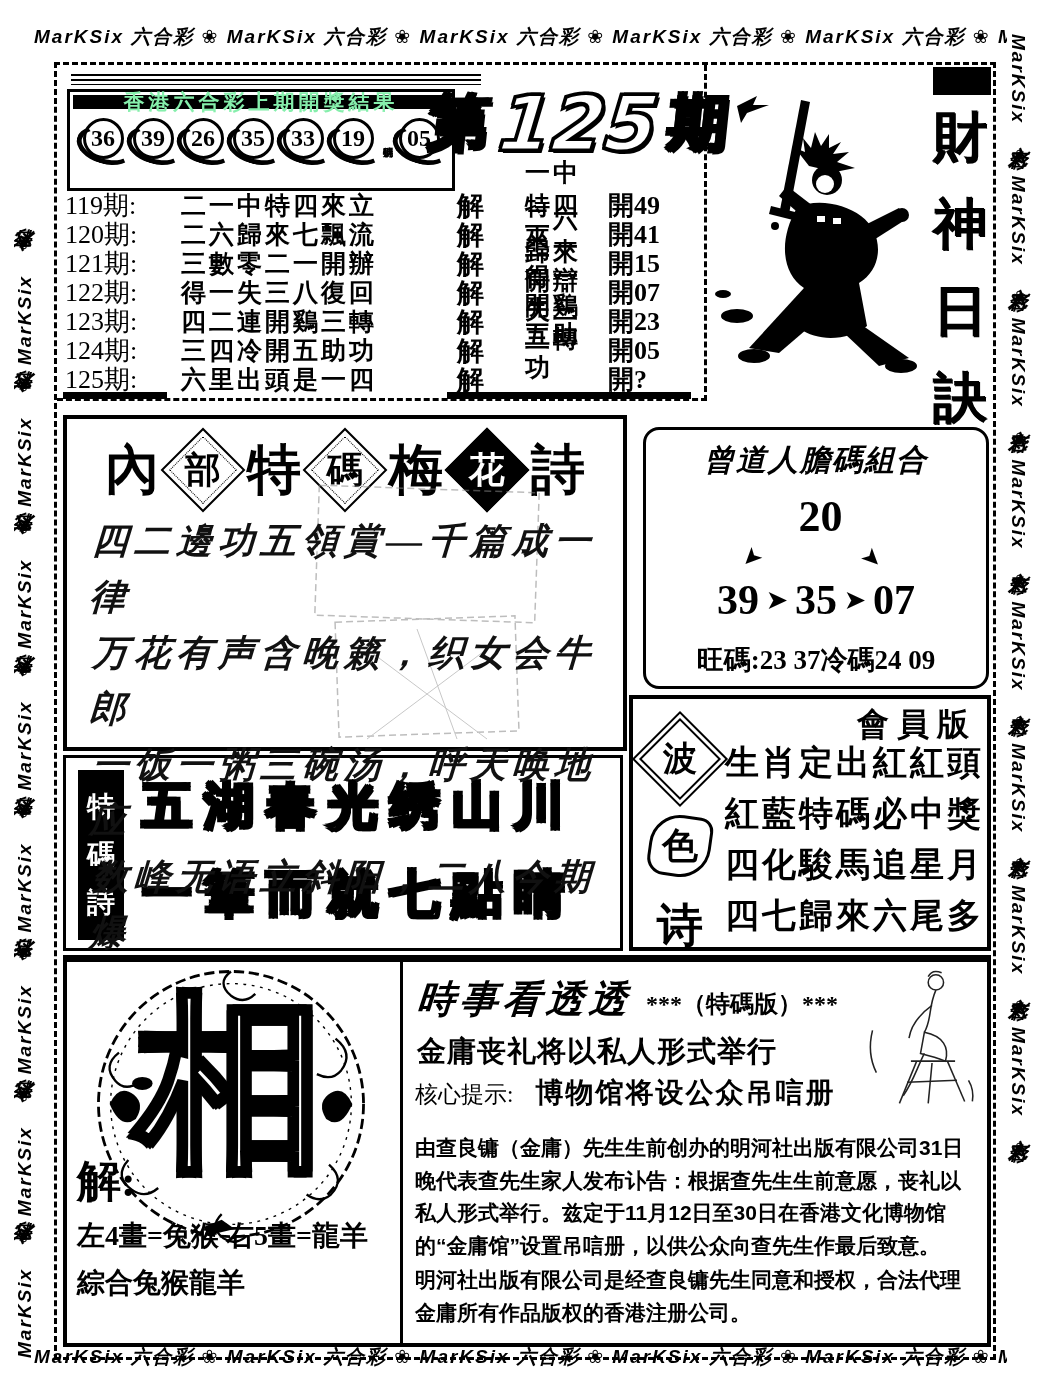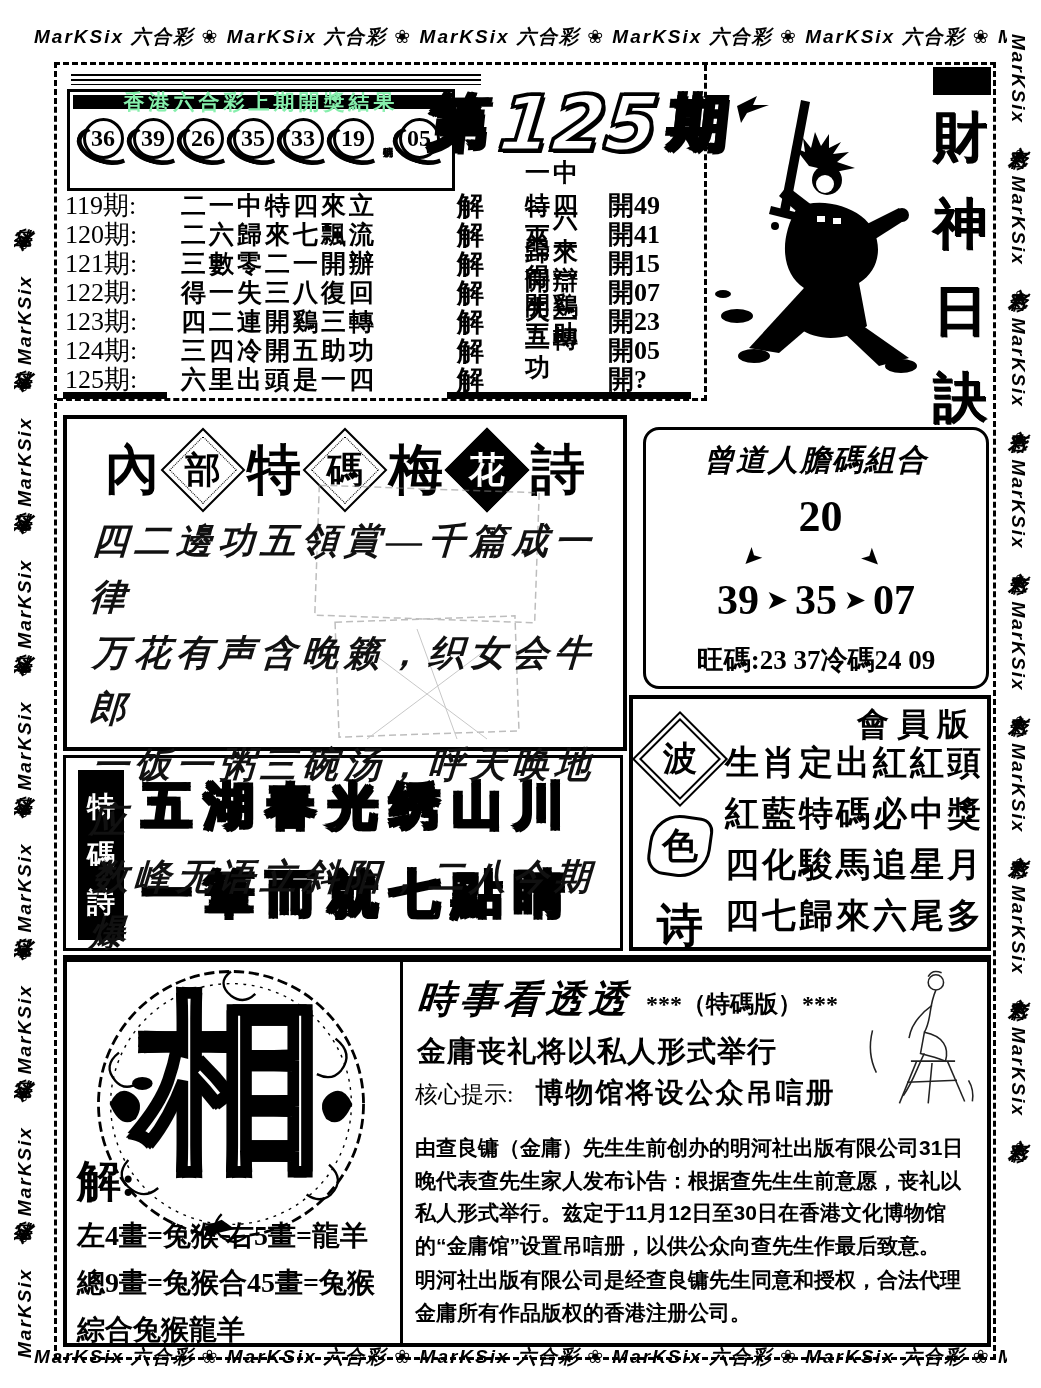--- a/index.html
+++ b/index.html
@@ -369,21 +369,20 @@
           <path d="M140,268 q-14,14 2,26 q12,8 24,-2" fill="none" stroke="#000" stroke-width="2.5"></path>
           <path d="M20,150 q10,-22 26,-10 q12,10 2,26 q-16,12 -28,-16 z" fill="#000"></path>
           <path d="M280,150 q-10,-22 -26,-10 q-12,10 -2,26 q16,12 28,-16 z" fill="#000"></path>
           <path d="M120,282 l20,-8 l14,10 l-26,6 z" fill="#000"></path>
           <ellipse cx="55" cy="128" rx="11" ry="7" fill="#000"></ellipse>
         </svg>
         <div class="zod-char">相</div>
         <div class="zod-jie">解:</div>
         <div class="zod-lines">
           <div>左4畫=兔猴 右5畫=龍羊</div>
-          <div>總9畫=兔猴合45畫=兔猴</div>
           <div>綜合兔猴龍羊</div>
         </div>
       </div>
 
       <div class="newsbox">
         <div class="news-titlerow">
           <span class="news-title">時事看透透</span>
           <span class="news-suffix">***（特碼版）***</span>
         </div>
         <div class="news-headline">金庸丧礼将以私人形式举行</div>

